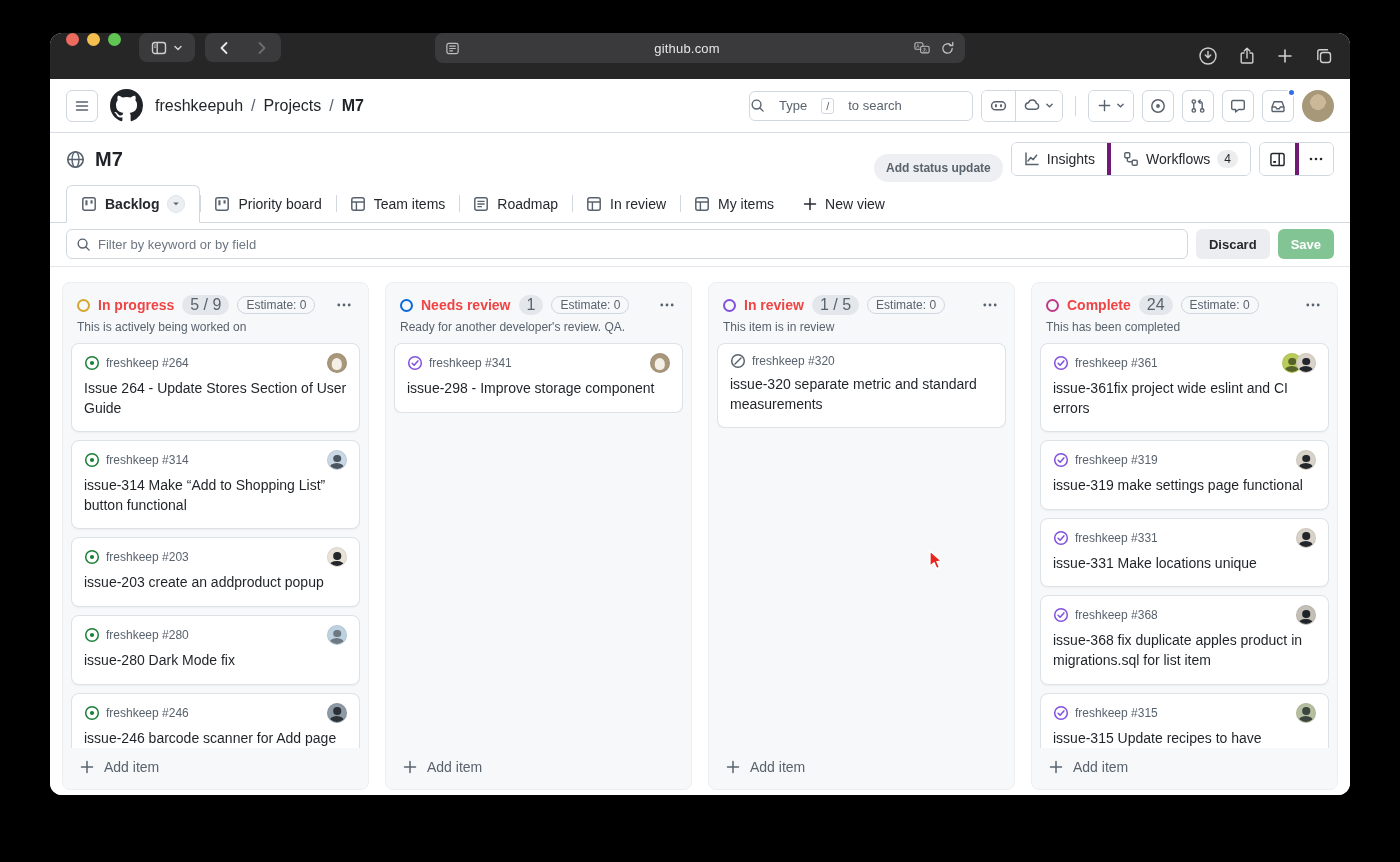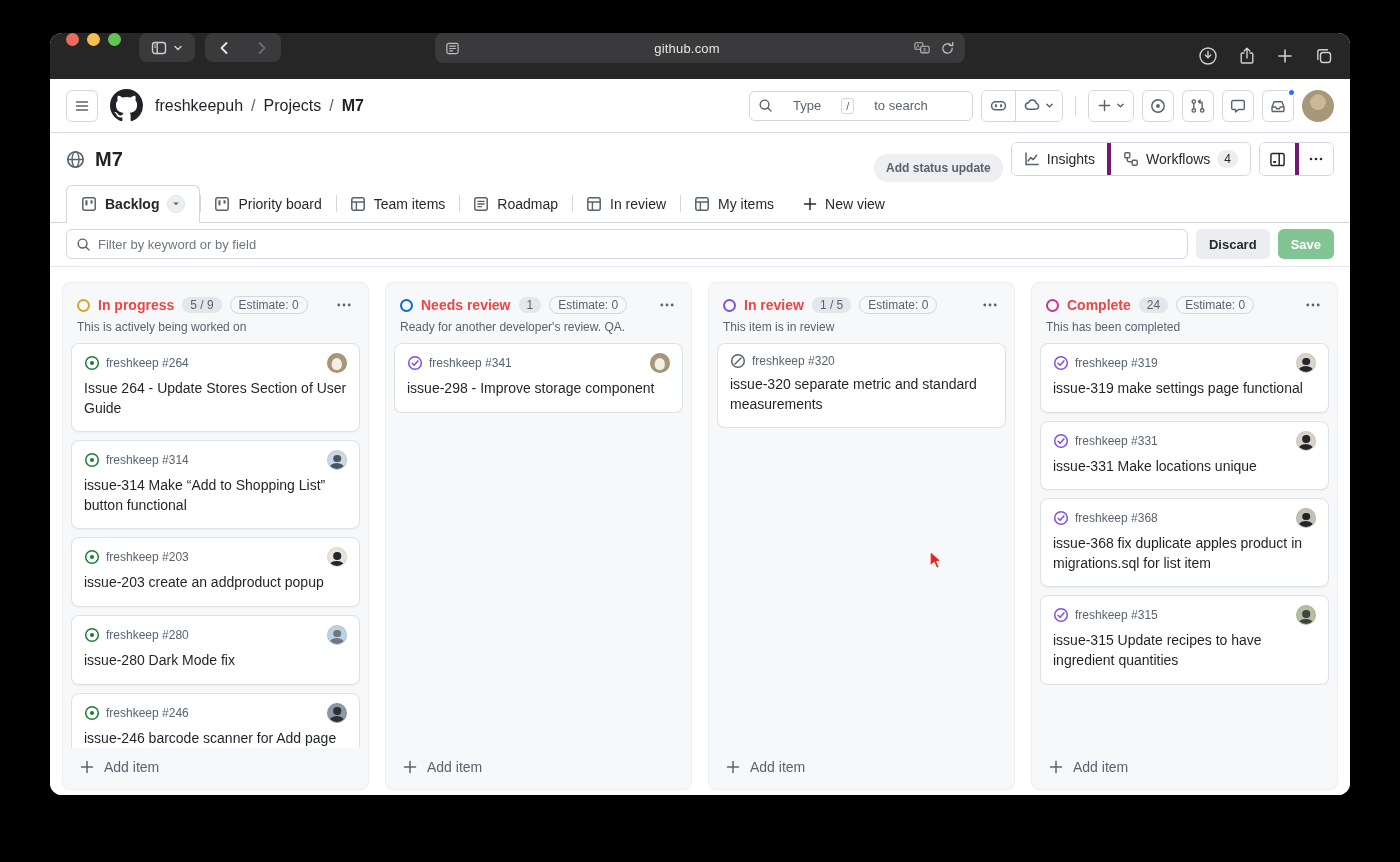--- a/index.html
+++ b/index.html
@@ -31,21 +31,21 @@
   .gh-header { height:54px; display:flex; align-items:center; gap:12px;
                padding:0 16px; background:#fff; border-bottom:1px solid #d7dde3; }
   .sq-btn { width:32px; height:32px; border:1px solid #d0d7de; border-radius:6px;
             background:#fff; display:flex; align-items:center; justify-content:center;
             color:#59636e; position:relative; flex:0 0 auto; }
   .crumb { display:flex; align-items:center; gap:8px; font-size:16px; color:#1f2328; }
   .crumb .sep { color:#59636e; }
   .crumb .page { font-weight:600; }
   .gh-right { margin-left:auto; display:flex; align-items:center; gap:8px; }
   .search-box { width:224px; height:30px; border:1px solid #d0d7de; border-radius:6px;
-                display:flex; align-items:center; gap:20px; padding:0 8px; color:#59636e;
+                display:flex; align-items:center; gap:14px; padding:0 0; color:#59636e;
                 font-size:13px; background:#fff; }
   .search-box kbd { border:1px solid #d0d7de; border-radius:3px; padding:0 4px;
                     font-size:11px; line-height:14px; font-family:"Liberation Sans",sans-serif; }
   .btn-group { display:flex; border:1px solid #d0d7de; border-radius:6px; overflow:hidden; }
   .btn-group .seg { height:30px; display:flex; align-items:center; justify-content:center;
                     padding:0 8px; color:#59636e; background:#fff; }
   .btn-group .seg + .seg { border-left:1px solid #d0d7de; }
   .vdiv { width:1px; height:20px; background:#d0d7de; margin:0 4px; }
   .blue-dot { position:absolute; top:-3px; right:-3px; width:9px; height:9px;
               border-radius:50%; background:#2f6feb; border:2px solid #fff; }
@@ -94,21 +94,21 @@
 
   
   .board { display:flex; gap:16px; padding:15px 12px 8px; background:#fff;
            height:531px; align-items:stretch; }
   .column { flex:0 0 307px; background:#f6f8fa; border:1px solid #eceff2; border-radius:8px;
             display:flex; flex-direction:column; padding:10px 8px 6px; }
   .col-head { display:flex; align-items:center; gap:8px; padding:2px 6px 0; }
   .col-dot { width:13px; height:13px; border-radius:50%; border:2px solid; flex:0 0 auto; }
   .col-name { font-size:14px; font-weight:700; color:#ef4444; }
   .col-count { background:#e3e7eb; color:#59636e; border-radius:999px; padding:1px 8px;
-               font-size:12px; }
+               font-size:16px; }
   .col-estimate { border:1px solid #d0d7de; color:#59636e; border-radius:999px; padding:1px 8px;
                   font-size:12px; }
   .col-kebab { margin-left:auto; color:#59636e; display:flex; padding:2px; }
   .col-desc { font-size:12px; color:#59636e; padding:5px 6px 9px; }
   .cards { display:flex; flex-direction:column; gap:8px; overflow:hidden; }
   .card { background:#fff; border:1px solid #dde2e7; border-radius:8px; padding:9px 12px 13px;
           box-shadow:0 1px 2px rgba(31,35,40,.05); }
   .card-top { display:flex; align-items:center; gap:6px; }
   .card-repo { font-size:12px; color:#59636e; }
   .card-avatars { margin-left:auto; display:flex; }
@@ -610,44 +610,64 @@
           </span>
         </div>
         <div class="col-desc">This has been completed</div>
         <div class="cards">
           <div class="card">
             <div class="card-top">
               <svg width="16" height="16" viewBox="0 0 16 16">
                 <circle cx="8" cy="8" r="6.3" fill="none" stroke="#8250df" stroke-width="1.5"></circle>
                 <path d="M5.1 8.3l2 2 3.8-4.4" fill="none" stroke="#8250df" stroke-width="1.5" stroke-linecap="round" stroke-linejoin="round"></path>
               </svg>
-              <span class="card-repo">freshkeep #319</span>
-              <span class="card-avatars">
+              <span class="card-repo">freshkeep #361</span>
+              <span class="card-avatars">
+                <span class="avatar" style="background: rgb(185, 204, 89);">
+                  <span class="head" style="background: rgb(85, 98, 42);"></span>
+                  <span class="body" style="background: rgb(85, 98, 42);"></span>
+                </span>
                 <span class="avatar" style="background: rgb(216, 210, 200);">
                   <span class="head" style="background: rgb(35, 39, 44);"></span>
                   <span class="body" style="background: rgb(35, 39, 44);"></span>
                 </span>
               </span>
             </div>
-            <div class="card-title">issue-319 make settings page functional</div>
+            <div class="card-title">issue-361fix project wide eslint and CI errors</div>
           </div>
           <div class="card">
             <div class="card-top">
               <svg width="16" height="16" viewBox="0 0 16 16">
                 <circle cx="8" cy="8" r="6.3" fill="none" stroke="#8250df" stroke-width="1.5"></circle>
                 <path d="M5.1 8.3l2 2 3.8-4.4" fill="none" stroke="#8250df" stroke-width="1.5" stroke-linecap="round" stroke-linejoin="round"></path>
               </svg>
-              <span class="card-repo">freshkeep #331</span>
+              <span class="card-repo">freshkeep #319</span>
               <span class="card-avatars">
                 <span class="avatar" style="background: rgb(216, 210, 200);">
                   <span class="head" style="background: rgb(35, 39, 44);"></span>
                   <span class="body" style="background: rgb(35, 39, 44);"></span>
                 </span>
               </span>
             </div>
+            <div class="card-title">issue-319 make settings page functional</div>
+          </div>
+          <div class="card">
+            <div class="card-top">
+              <svg width="16" height="16" viewBox="0 0 16 16">
+                <circle cx="8" cy="8" r="6.3" fill="none" stroke="#8250df" stroke-width="1.5"></circle>
+                <path d="M5.1 8.3l2 2 3.8-4.4" fill="none" stroke="#8250df" stroke-width="1.5" stroke-linecap="round" stroke-linejoin="round"></path>
+              </svg>
+              <span class="card-repo">freshkeep #331</span>
+              <span class="card-avatars">
+                <span class="avatar" style="background: rgb(216, 210, 200);">
+                  <span class="head" style="background: rgb(35, 39, 44);"></span>
+                  <span class="body" style="background: rgb(35, 39, 44);"></span>
+                </span>
+              </span>
+            </div>
             <div class="card-title">issue-331 Make locations unique</div>
           </div>
           <div class="card">
             <div class="card-top">
               <svg width="16" height="16" viewBox="0 0 16 16">
                 <circle cx="8" cy="8" r="6.3" fill="none" stroke="#8250df" stroke-width="1.5"></circle>
                 <path d="M5.1 8.3l2 2 3.8-4.4" fill="none" stroke="#8250df" stroke-width="1.5" stroke-linecap="round" stroke-linejoin="round"></path>
               </svg>
               <span class="card-repo">freshkeep #368</span>
               <span class="card-avatars">

